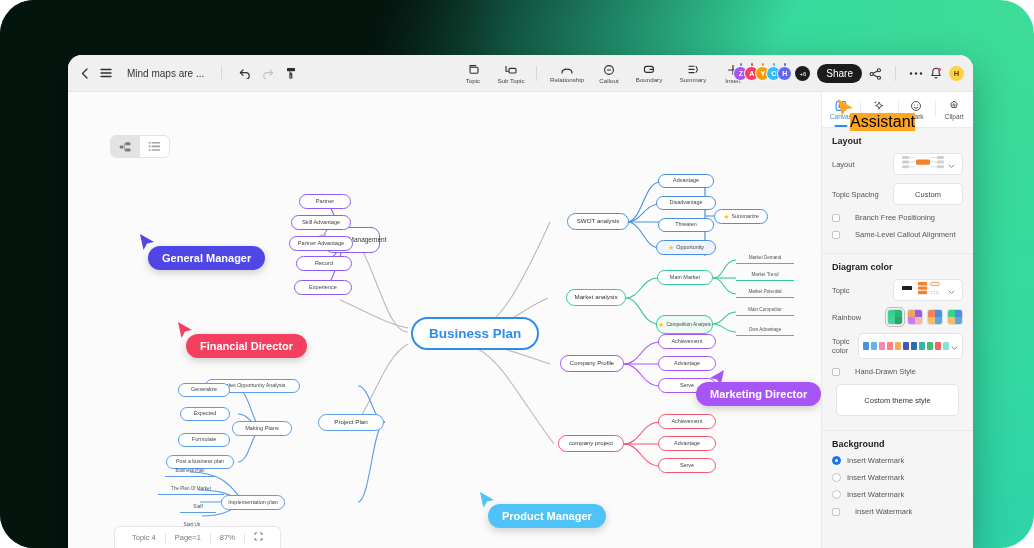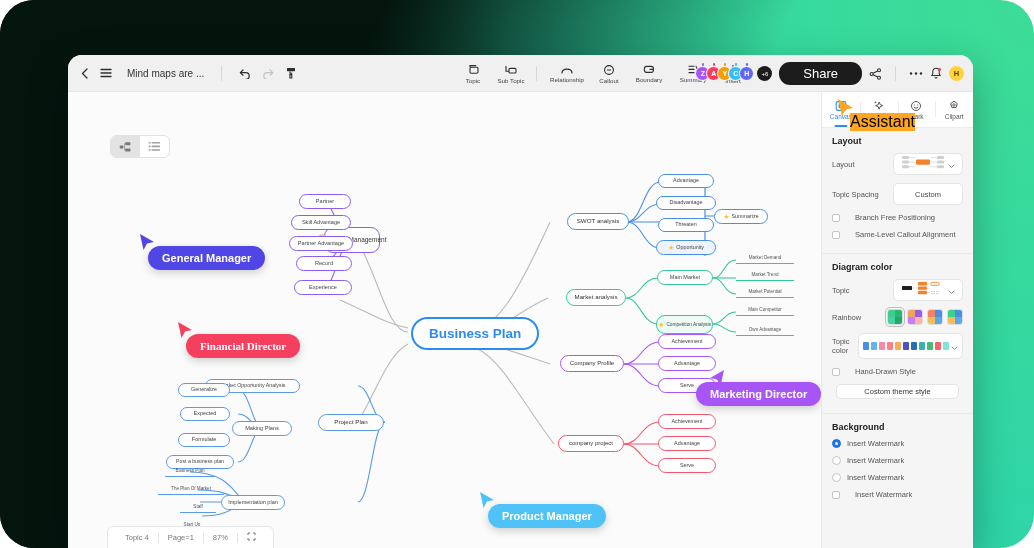--- a/index.html
+++ b/index.html
@@ -38,21 +38,21 @@
   .tool{width:38px; display:flex; flex-direction:column; align-items:center; gap:1px; cursor:pointer;}
   .tool .lbl{font-size:6.2px; color:#444; white-space:nowrap;}
   .tb-right{position:absolute; right:9px; top:0; height:37px; display:flex; align-items:center; gap:7px;}
   .avstack{display:flex;}
   .av{width:15px;height:15px;border-radius:50%;border:1.4px solid #fff;margin-left:-4px;
       display:flex;align-items:center;justify-content:center;color:#fff;font-size:7px;font-weight:bold;position:relative;}
   .av:first-child{margin-left:0;}
   .av .tick{position:absolute;top:-4px;left:50%;transform:translateX(-50%);width:2px;height:3px;border-radius:1px;}
   .more-count{width:15px;height:15px;border-radius:50%;background:#1c1c1c;color:#fff;font-size:6px;
       display:flex;align-items:center;justify-content:center;margin-left:3px;}
-  .share-btn{background:#1c1c1c;color:#fff;font-size:13px;border-radius:11px;padding:4px 24px;cursor:pointer;}
+  .share-btn{background:#1c1c1c;color:#fff;font-size:10px;border-radius:11px;padding:4px 9px;cursor:pointer;}
   .usr{width:15px;height:15px;border-radius:50%;background:#ffd23f;color:#5a4000;font-size:7.5px;font-weight:bold;
       display:flex;align-items:center;justify-content:center;}
 
   
   .body{position:relative; height:456px; display:flex;}
   .canvas{position:relative; flex:1; background:#fbfbfb; overflow:hidden;}
   .viewtoggle{position:absolute; left:42px; top:43px; display:flex; background:#fff;
       border:1px solid #e2e2e2; border-radius:6px; overflow:hidden; z-index:5;}
   .vt{width:29px;height:21px;display:flex;align-items:center;justify-content:center;cursor:pointer;}
   .vt.active{background:#e3e3e3;}
@@ -101,27 +101,27 @@
   .radio.on:after{content:"";width:3px;height:3px;border-radius:50%;background:#fff;}
   .rbrow .t{font-size:7.5px;color:#555;}
   .rainbow{display:flex; gap:4px;}
   .rbsw{width:16px;height:16px;border-radius:3px;border:1px solid #dcdcdc;overflow:hidden;
       display:grid;grid-template-columns:1fr 1fr;cursor:pointer;}
   .rbsw.sel{outline:1.5px solid #bdbdbd; outline-offset:1px;}
   .rbsw i{display:block;}
   .swatchbar{display:flex;align-items:center;gap:2px;background:#fff;border:1px solid #e4e4e4;
       border-radius:5px;padding:3px 4px;cursor:pointer;}
   .sw{width:6px;height:8px;border-radius:1px;}
-  .custombtn{background:#fff;border:1px solid #e4e4e4;border-radius:5px;height:15px;
+  .custombtn{background:#fff;border:1px solid #e4e4e4;border-radius:5px;height:32px;
       display:flex;align-items:center;justify-content:center;font-size:7.5px;color:#333;cursor:pointer;
       margin:2px 4px 8px;}
 
   
   .bottombar{position:absolute; left:0; bottom:0; width:753px; height:22px;}
-  .bb-inner{position:absolute; left:39px; bottom:0; background:#fff; border:1px solid #e7e7e7;
+  .bb-inner{position:absolute; left:46px; bottom:0; background:#fff; border:1px solid #e7e7e7;
       border-bottom:none; border-radius:6px 6px 0 0; height:22px; display:flex; align-items:center;
       padding:0 8px; gap:0;}
   .bb-cell{font-size:7.5px; color:#777; padding:0 9px;}
   .bb-sep{width:1px;height:10px;background:#e4e4e4;}
 
   
   .assistant{position:absolute; right:58px; top:58px; z-index:30;}
 </style>
 </head>
 <body>
@@ -460,21 +460,21 @@
       <div class="node" style="left:590px; top:322px; width:58px; height:15px; border:1.1px solid #f4566c; font-size:5.4px; color:#444;">Achievement</div>
       <div class="node" style="left:590px; top:344px; width:58px; height:15px; border:1.1px solid #f4566c; font-size:5.4px; color:#444;">Advantage</div>
       <div class="node" style="left:590px; top:366px; width:58px; height:15px; border:1.1px solid #f4566c; font-size:5.4px; color:#444;">Serve</div>
 
       <div class="cur" style="left:70px; top:140px;">
         <svg style="position:absolute;left:0;top:0" width="20" height="22" viewBox="0 0 20 22">
             <path d="M2 2L16 10L9 11.5L5.5 18z" fill="#4f46e5"></path>
           </svg>
         <div class="pill" style="background:#4f46e5; margin-left:10px; margin-top:14px;">General Manager</div>
       </div>
-      <div class="cur" style="left:108px; top:228px;font-family:Liberation Serif, serif;">
+      <div class="cur" style="left:108px; top:228px;">
         <svg style="position:absolute;left:0;top:0" width="20" height="22" viewBox="0 0 20 22">
             <path d="M2 2L16 10L9 11.5L5.5 18z" fill="#f43f5e"></path>
           </svg>
         <div class="pill" style="background:#f43f5e; margin-left:10px; margin-top:14px;">Financial Director</div>
       </div>
       <div class="cur" style="left:410px; top:398px;">
         <svg style="position:absolute;left:0;top:0" width="20" height="22" viewBox="0 0 20 22">
             <path d="M2 2L16 10L9 11.5L5.5 18z" fill="#4fc3f7"></path>
           </svg>
         <div class="pill" style="background:#4fc3f7; margin-left:10px; margin-top:14px;">Product Manager</div>

